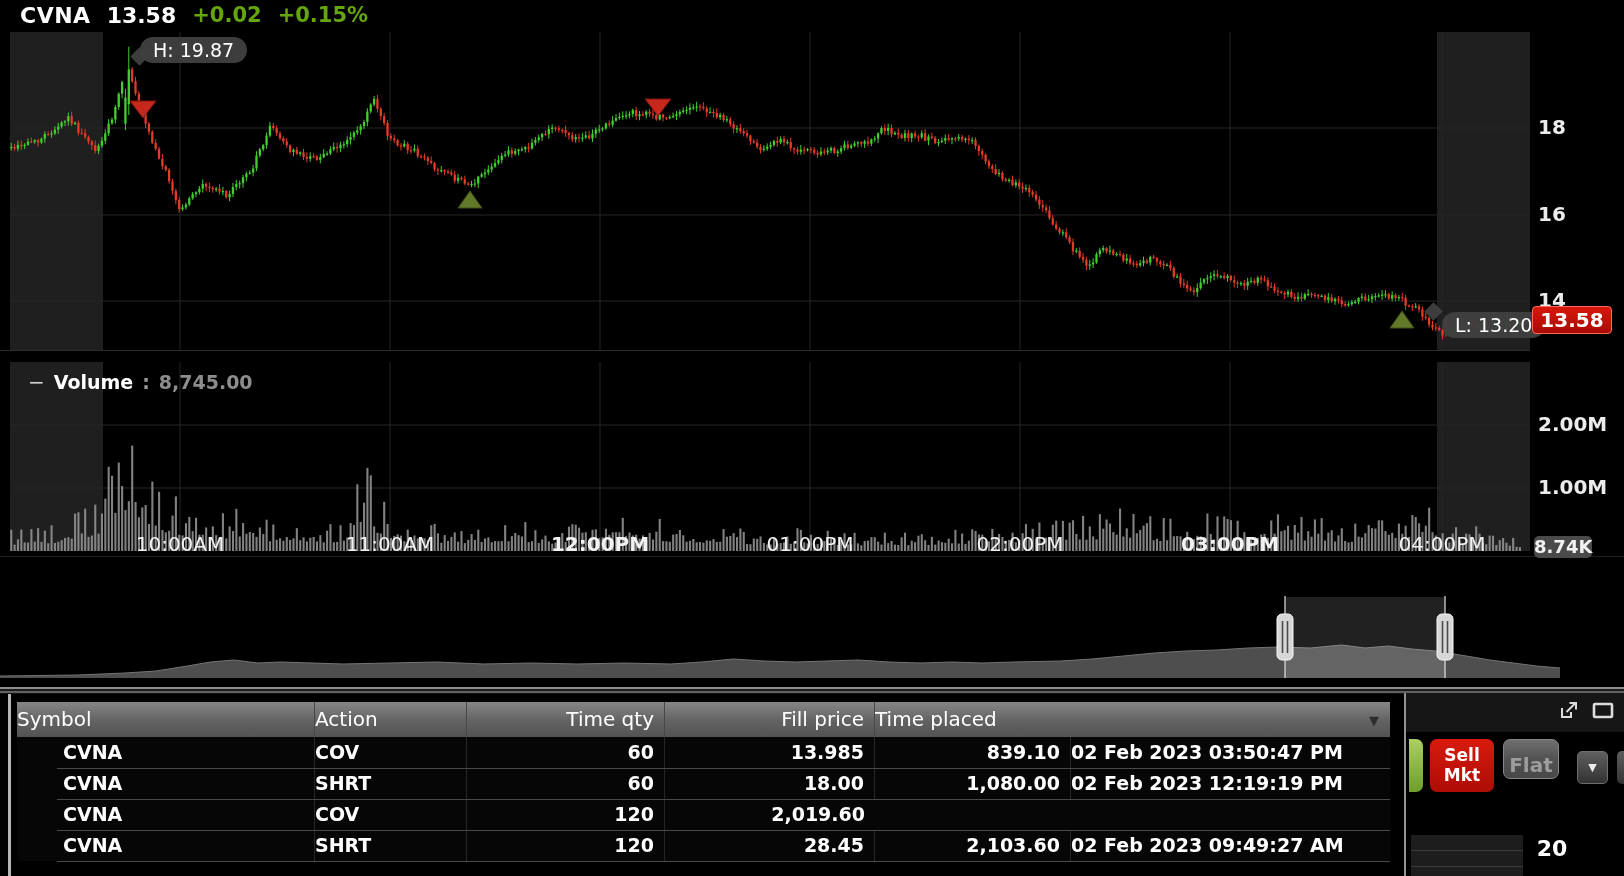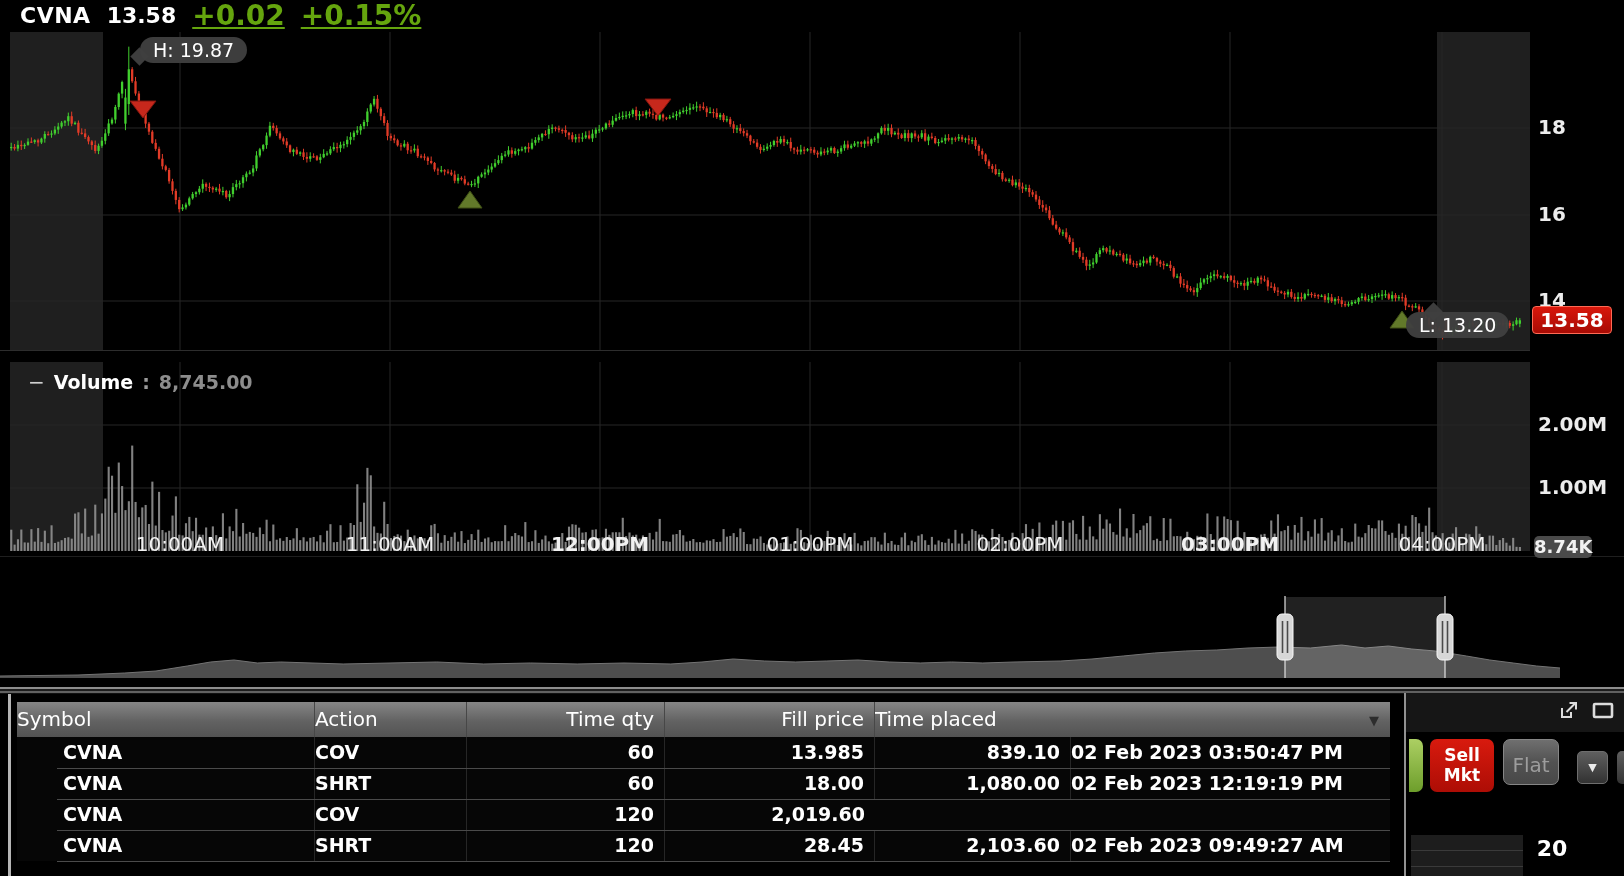--- a/index.html
+++ b/index.html
@@ -3,21 +3,21 @@
 <meta charset="utf-8">
 <style>
   html,body{margin:0;padding:0;background:#000;}
   #app{position:relative;width:1624px;height:876px;background:#000;overflow:hidden;
        font-family:"DejaVu Sans","Liberation Sans",sans-serif;color:#fff;}
   .abs{position:absolute;}
   
   #quote-bar{left:0;top:0;width:100%;height:30px;display:flex;align-items:center;gap:16px;padding-left:20px;box-sizing:border-box;}
   #quote-bar .sym{font-size:22px;font-weight:700;color:#fff;letter-spacing:.5px;}
   #quote-bar .last{font-size:22px;font-weight:700;color:#fff;}
-  #quote-bar .chg{font-size:28px;font-weight:700;text-decoration:underline;}
+  #quote-bar .chg{font-size:21px;font-weight:700;}
   
   #chart-svg{left:0;top:0;}
   
   .tip{height:26px;line-height:26px;padding:0 13px;background:rgba(64,64,64,.96);border-radius:13px;
        font-size:19px;color:#fff;white-space:nowrap;z-index:5;}
   .tip-ptr{width:13px;height:13px;background:rgba(64,64,64,.96);transform:rotate(45deg);z-index:4;}
   
   .badge{box-sizing:border-box;text-align:center;font-weight:700;z-index:5;}
   #last-badge{left:1532px;top:306px;width:80px;height:28px;line-height:26px;background:linear-gradient(#d8170b,#a80b04);
       border:1px solid #ff6a55;border-radius:4px;font-size:20px;color:#fff;}
@@ -45,22 +45,22 @@
   .pl10{padding-left:0;} .pl46{padding-left:46px;} .ra{text-align:right;padding-right:10px;}
   .rowline{position:absolute;left:57px;width:1333px;height:1px;background:#4a4a4a;}
   #hdr-caret{left:1369px;top:713px;font-size:13px;color:#2d2d2d;z-index:6;}
   
   #rp-left-border{left:1404px;top:693px;width:2px;height:183px;background:#919191;}
   #rp-topbar{left:1406px;top:693px;width:218px;height:39px;background:#161616;display:flex;justify-content:flex-end;align-items:center;gap:13px;padding-right:10px;box-sizing:border-box;}
   .btn{box-sizing:border-box;text-align:center;cursor:pointer;z-index:6;}
   #buy-sliver{left:1409px;top:739px;width:14px;height:53px;border-radius:0 7px 7px 0;background:linear-gradient(#accf63,#6d9e2b);}
   #sell-btn{left:1430px;top:739px;width:64px;height:53px;border-radius:7px;background:linear-gradient(#d81a0e,#ad0d05);
             color:#fff;font-size:17px;font-weight:700;line-height:20px;padding-top:6px;}
-  #flat-btn{left:1503px;top:739px;width:56px;height:46px;border-radius:7px;background:linear-gradient(#6f6f6f,#525252 50%,#484848);
-            border:1px solid #868686;color:#9d9d9d;font-size:20px;font-weight:400;line-height:50px;}
+  #flat-btn{left:1503px;top:739px;width:56px;height:40px;border-radius:7px;background:linear-gradient(#6f6f6f,#525252 50%,#484848);
+            border:1px solid #868686;color:#9d9d9d;font-size:20px;font-weight:700;line-height:50px;}
   #dd-btn{left:1577px;top:751px;width:31px;height:33px;border-radius:5px;background:linear-gradient(#5f5f5f,#323232);
           border:1px solid #6e6e6e;color:#ececec;font-size:11px;line-height:31px;}
   #dd-btn2{left:1617px;top:751px;width:7px;height:33px;border-radius:5px 0 0 5px;background:linear-gradient(#5f5f5f,#323232);}
   #ladder{left:1411px;top:835px;width:112px;height:41px;background:#1d1d1d;}
   #ladder .lrow{height:15px;border-bottom:1px solid #3a3a3a;}
   #ladder-qty{left:1526px;top:836px;width:52px;text-align:center;font-size:22px;font-weight:700;color:#fff;}
 </style>
 </head>
 <body>
 
@@ -1466,21 +1466,21 @@
       <g>
         <rect x="1437" y="614" width="16" height="46" rx="5" fill="#d7d7d7" stroke="#f8f8f8" stroke-width="1"></rect>
         <line x1="1442.5" y1="621" x2="1442.5" y2="653" stroke="#4a4a4a" stroke-width="1.6"></line>
         <line x1="1447.5" y1="621" x2="1447.5" y2="653" stroke="#4a4a4a" stroke-width="1.6"></line>
       </g>
     </svg>
 
   <div class="abs tip-ptr" style="left:133px;top:50px;"></div>
   <div class="abs tip" style="left:140px;top:37px;">H: 19.87</div>
   <div class="abs tip-ptr" style="left:1427px;top:305px;"></div>
-  <div class="abs tip" style="left:1406px;top:312px;">L: 13.20</div>
+  <div class="abs tip" style="left:1442px;top:312px;">L: 13.20</div>
 
   <div class="abs badge" id="last-badge">13.58</div>
   <div class="abs badge" id="volcur-badge">8.74K</div>
 
   <div class="abs" id="vol-legend">
     <span class="minus">−</span>
     <span class="vlab">Volume</span>
     <span class="sep">:</span>
     <span class="vval">8,745.00</span>
   </div>

